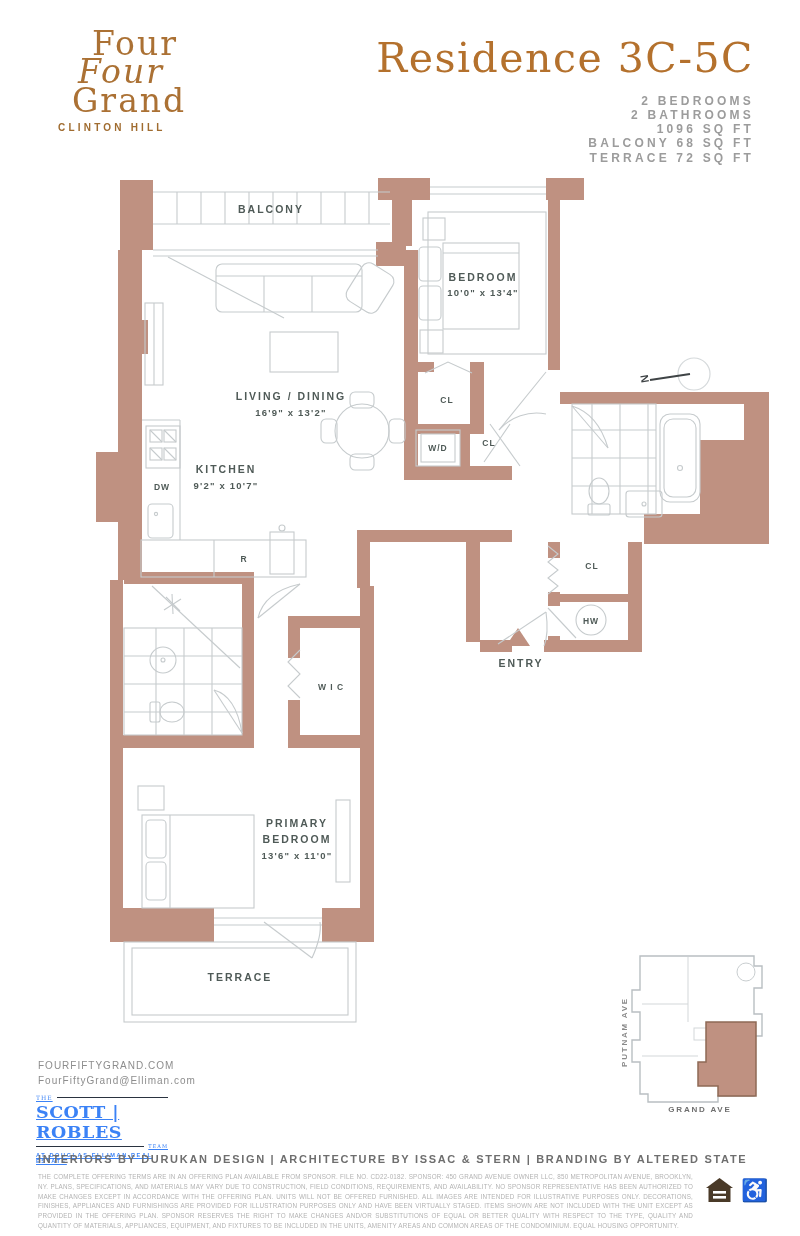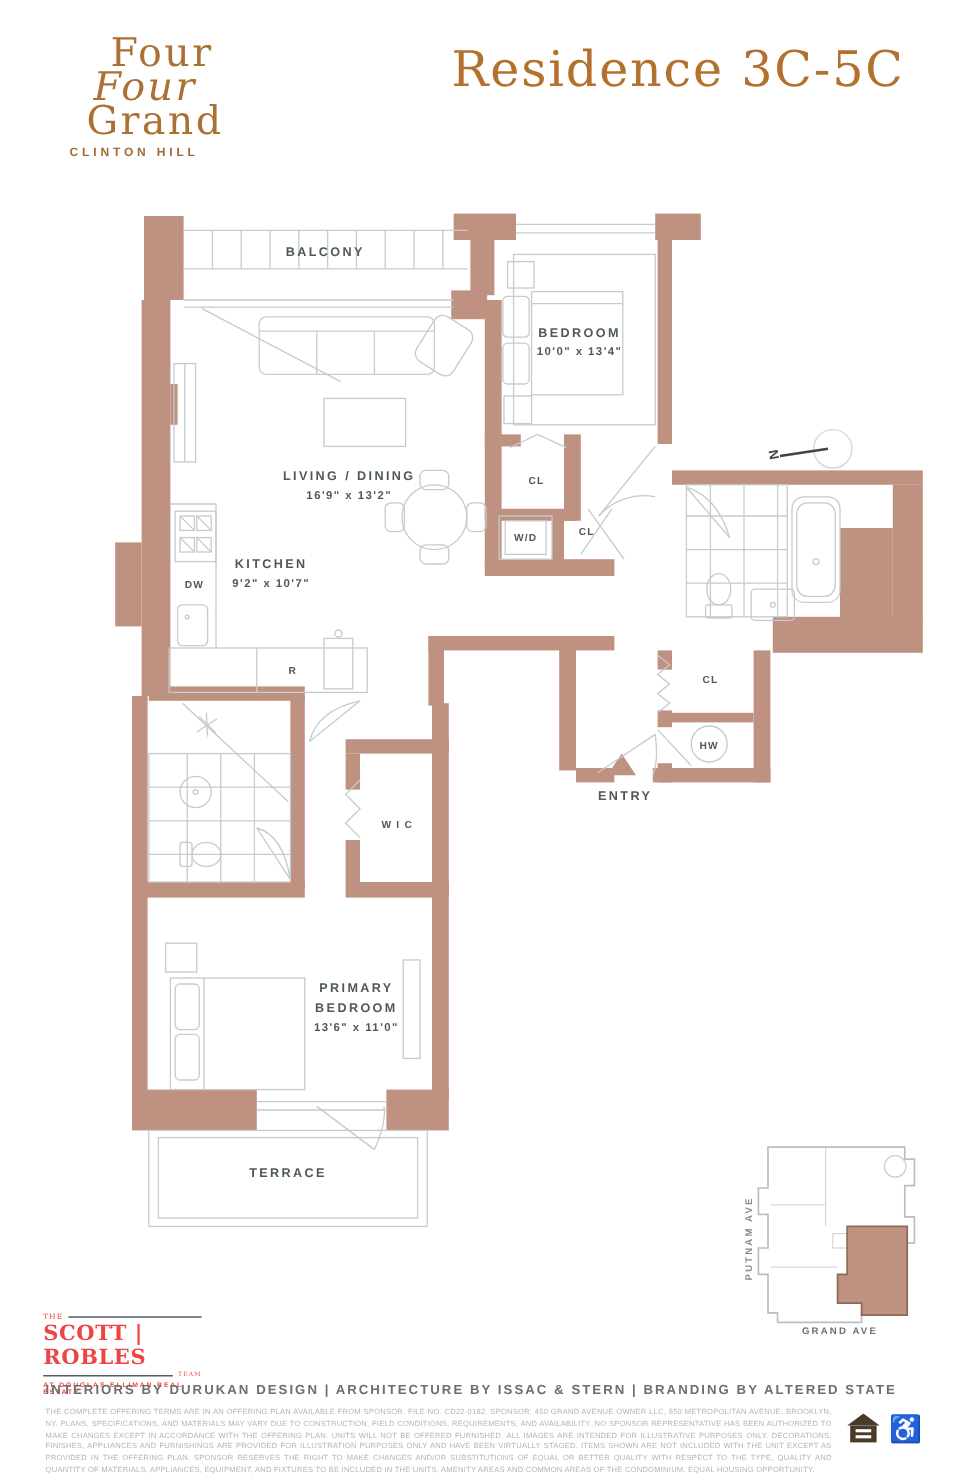--- a/index.html
+++ b/index.html
@@ -25,22 +25,22 @@
   text.dims{font-family:"Liberation Sans",sans-serif;font-size:9.5px;font-weight:bold;
             letter-spacing:1.2px;fill:#4f5a57;text-anchor:middle;}
   text.small{font-family:"Liberation Sans",sans-serif;font-size:8.5px;font-weight:bold;
              letter-spacing:1px;fill:#4f5a57;text-anchor:middle;}
   text.street{font-family:"Liberation Sans",sans-serif;font-size:8px;font-weight:bold;
               letter-spacing:1.8px;fill:#8a8a8a;text-anchor:middle;}
   
   .contact{position:absolute;left:38px;top:1058px;font-size:10px;color:#8d8d8d;
            letter-spacing:1px;line-height:1.5;}
   .contact a{color:#8d8d8d;text-decoration:none;}
-  .team{position:absolute;left:36px;top:1094px;width:132px;color:#ef4444;
-        font-family:"DejaVu Serif", serif;}
+  .team{position:absolute;left:36px;top:1094px;width:132px;color:#3b82f6;
+        font-family:"DejaVu Serif", serif;text-decoration:underline;}
   .team .row1{display:flex;align-items:center;font-size:6px;letter-spacing:1px;}
   .team .row1 .rule{flex:1;border-top:1px solid #2a3340;margin-left:4px;}
   .team .name{font-size:17.5px;font-weight:bold;letter-spacing:0.5px;margin-top:1px;}
   .team .row3{display:flex;align-items:center;font-size:5px;letter-spacing:1px;margin-top:1px;}
   .team .row3 .rule{flex:1;border-top:1px solid #2a3340;margin-right:4px;}
   .team .sub{font-family:"Liberation Sans",sans-serif;font-size:5.6px;font-weight:bold;
              letter-spacing:1.6px;margin-top:3px;}
   .credits{position:absolute;left:38px;top:1153px;font-size:11px;font-weight:bold;
            color:#6e6e6e;letter-spacing:1.7px;}
   .disclaimer{position:absolute;left:38px;top:1172px;width:655px;font-size:6.3px;
@@ -54,20 +54,27 @@
 
   <div class="logo">
     <div class="l1">Four</div>
     <div class="l2">Four</div>
     <div class="l3">Grand</div>
     <div class="sub">CLINTON HILL</div>
   </div>
 
   <div class="titleblock">
     <h1>Residence 3C-5C</h1>
+    <div class="specs">
+      <div>2 BEDROOMS</div>
+      <div>2 BATHROOMS</div>
+      <div>1096 SQ FT</div>
+      <div>BALCONY 68 SQ FT</div>
+      <div>TERRACE 72 SQ FT</div>
+    </div>
   </div>
 
   <svg class="plan" width="800" height="1236" viewBox="0 0 800 1236">
 
     <g fill="#bf9181">
       <rect x="120" y="180" width="33" height="70"></rect>
       <rect x="118" y="250" width="24" height="330"></rect>
       <rect x="142" y="320" width="6" height="34"></rect>
       <rect x="96" y="452" width="22" height="70"></rect>
       <rect x="110" y="580" width="13" height="340"></rect>
@@ -296,20 +303,24 @@
         <rect x="694" y="1028" width="20" height="12"></rect>
         <rect x="716" y="1024" width="26" height="12"></rect>
       </g>
       <polygon points="706,1022 756,1022 756,1096 718,1096 718,1086 698,1086 698,1062 706,1062" stroke="#8f6a55" stroke-width="1.5" fill="#bf9181"></polygon>
       <circle cx="746" cy="972" r="9" fill="none" stroke="#c9ced0" stroke-width="1"></circle>
       <text class="street" x="627" y="1032" transform="rotate(-90 627 1032)">PUTNAM AVE</text>
       <text class="street" x="700" y="1112" style="fill:#6f6f6f;">GRAND AVE</text>
     </g>
   </svg>
 
+  <div class="contact">
+    <div><a href="#">FOURFIFTYGRAND.COM</a></div>
+    <div><a href="#">FourFiftyGrand@Elliman.com</a></div>
+  </div>
 
   <div class="team">
     <div class="row1">
       <span>THE</span>
       <span class="rule"></span>
     </div>
     <div class="name">SCOTT | ROBLES</div>
     <div class="row3">
       <span class="rule"></span>
       <span>TEAM</span>

